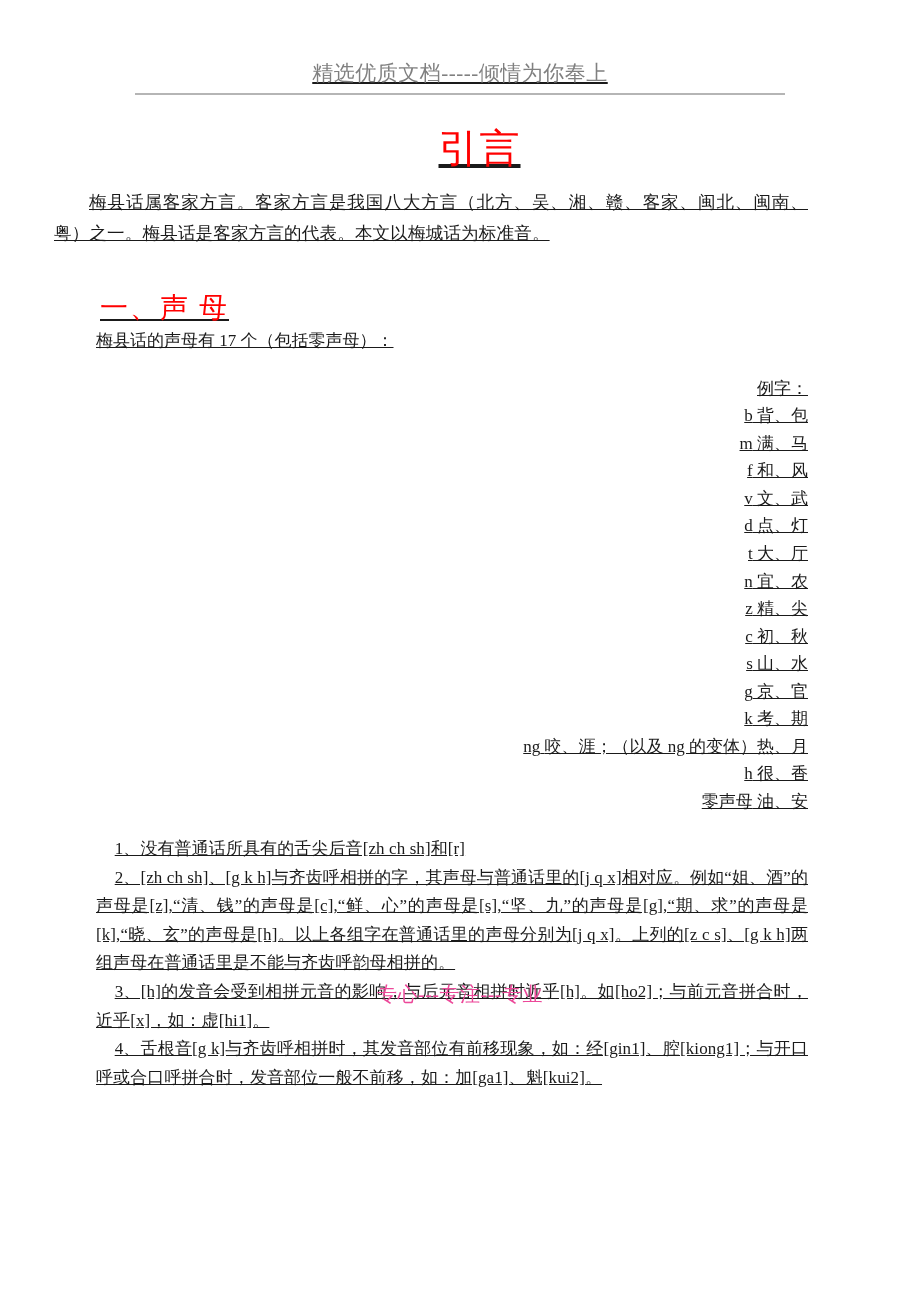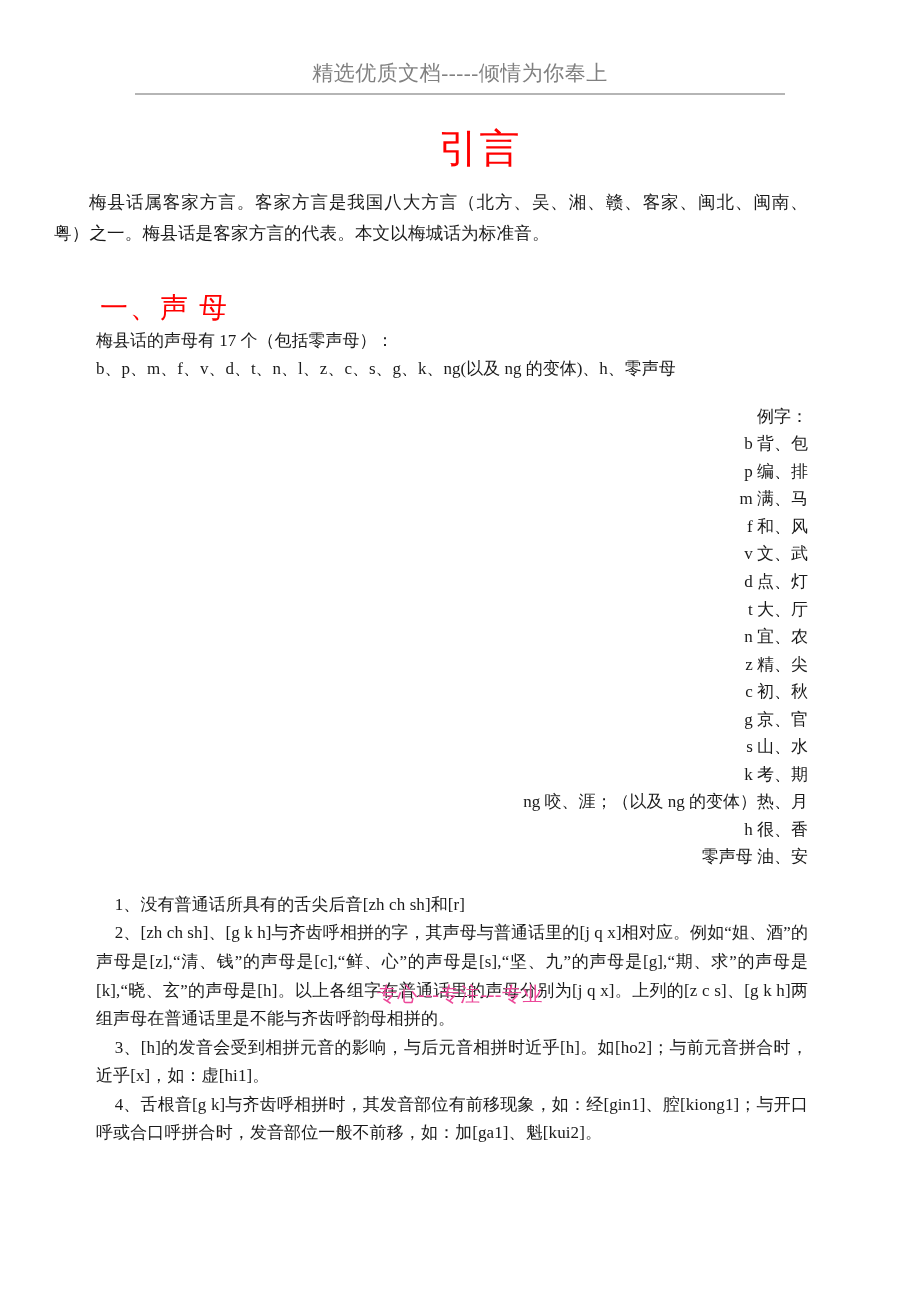--- a/index.html
+++ b/index.html
@@ -13,20 +13,21 @@
     font-family: "Liberation Serif", "DejaVu Serif", serif;
     color: #1a1a1a;
     position: relative;
     overflow: hidden;
   }
   .page {
     position: relative;
     width: 920px;
     height: 1070px;
     box-sizing: border-box;
+    text-decoration: underline;
   }
 
   
   .header-zone {
     padding-top: 62px;
   }
   .header-text {
     text-align: center;
     font-size: 21px;
     color: #808080;
@@ -140,40 +141,38 @@
   <h1 class="doc-title">引言</h1>
 
   <div class="content">
 
     <p class="intro">梅县话属客家方言。客家方言是我国八大方言（北方、吴、湘、赣、客家、闽北、闽南、粤）之一。梅县话是客家方言的代表。本文以梅城话为标准音。</p>
 
     <h2 class="section-title">一、声 母</h2>
 
     <div class="subblock">
       <div class="line">梅县话的声母有 17 个（包括零声母）：</div>
-      <div class="line">b、p、m、f、v、d、t、n、l、z、c、s、g、k、ng(以及 ng 的变体)、h、零声母</div>
     </div>
 
     <div class="gap-md"></div>
 
     <div class="examples">
       <div class="ex-row">例字：</div>
       <div id="examples-list">
           <div class="ex-row"><span class="ex-key">b</span> <span>背、包</span></div>
-          <div class="ex-row"><span class="ex-key">p</span> <span>编、排</span></div>
           <div class="ex-row"><span class="ex-key">m</span> <span>满、马</span></div>
           <div class="ex-row"><span class="ex-key">f</span> <span>和、风</span></div>
           <div class="ex-row"><span class="ex-key">v</span> <span>文、武</span></div>
           <div class="ex-row"><span class="ex-key">d</span> <span>点、灯</span></div>
           <div class="ex-row"><span class="ex-key">t</span> <span>大、厅</span></div>
           <div class="ex-row"><span class="ex-key">n</span> <span>宜、农</span></div>
           <div class="ex-row"><span class="ex-key">z</span> <span>精、尖</span></div>
           <div class="ex-row"><span class="ex-key">c</span> <span>初、秋</span></div>
+          <div class="ex-row"><span class="ex-key">s</span> <span>山、水</span></div>
           <div class="ex-row"><span class="ex-key">g</span> <span>京、官</span></div>
-          <div class="ex-row"><span class="ex-key">s</span> <span>山、水</span></div>
           <div class="ex-row"><span class="ex-key">k</span> <span>考、期</span></div>
           <div class="ex-row"><span class="ex-key">ng</span> <span>咬、涯；（以及 ng 的变体）热、月</span></div>
           <div class="ex-row"><span class="ex-key">h</span> <span>很、香</span></div>
           <div class="ex-row"><span class="ex-key">零声母</span> <span>油、安</span></div>
         </div>
     </div>
 
     <div class="gap-md"></div>
 
     <div class="features">

